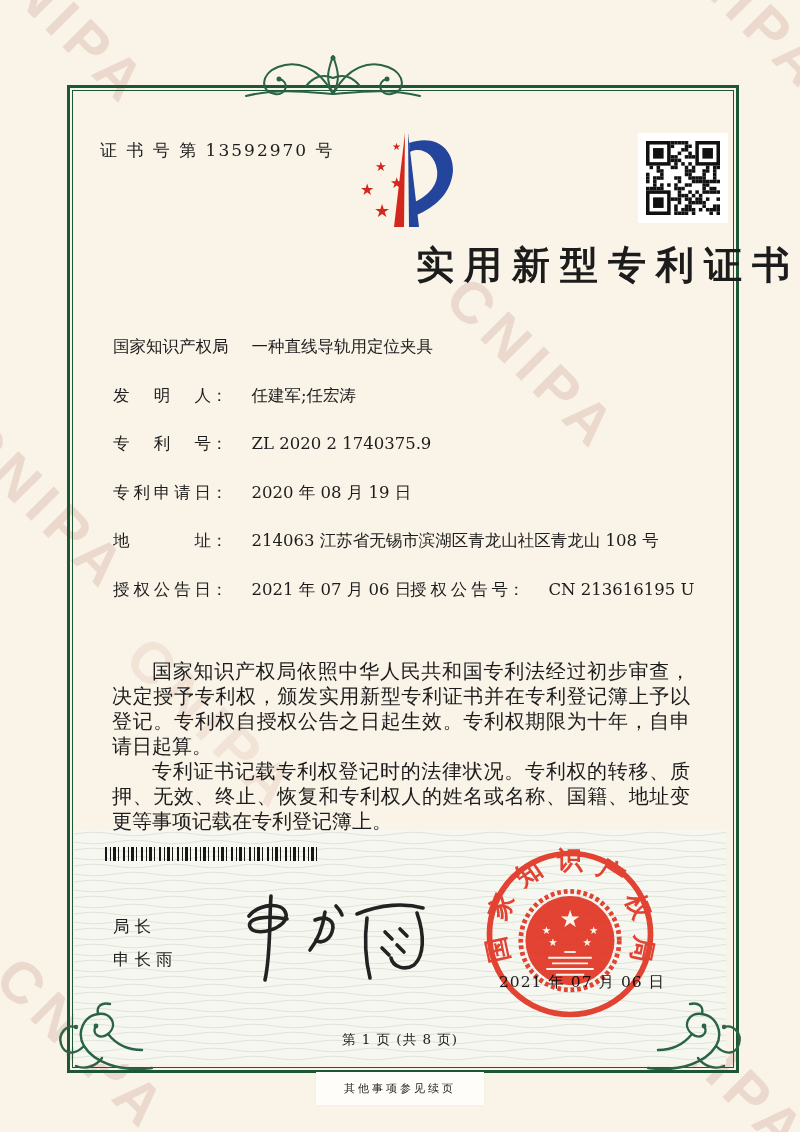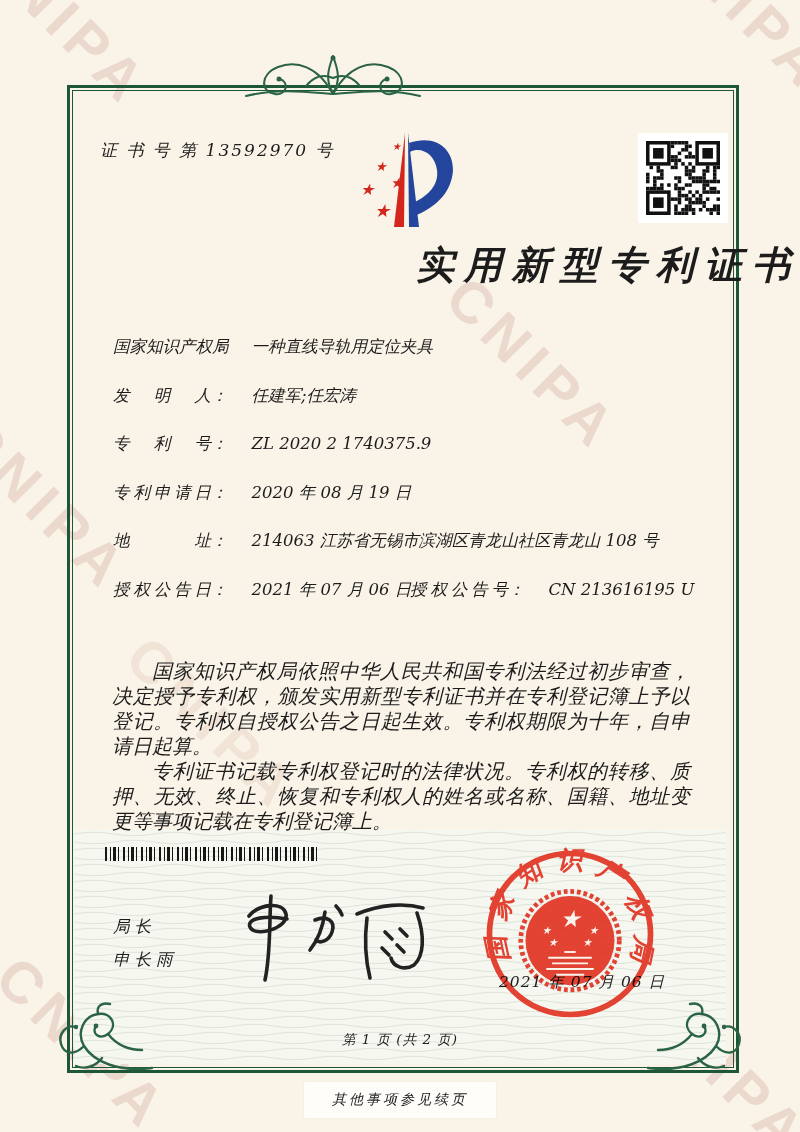--- a/index.html
+++ b/index.html
@@ -11,21 +11,21 @@
   .wm{position:absolute;font-family:"Liberation Sans",sans-serif;font-weight:bold;
       font-size:58px;letter-spacing:8px;color:rgba(198,160,140,.30);
       transform:rotate(45deg);z-index:1;white-space:nowrap;user-select:none;}
 
   
   .frame{position:absolute;left:67px;top:85px;width:666px;height:982px;
          border:3px solid #1d5737;z-index:2;}
   .frame-inner{position:absolute;left:2px;top:2px;right:2px;bottom:2px;
          border:1px solid #1d5737;}
 
-  .content{position:absolute;inset:0;z-index:3;font-style:italic;}
+  .content{position:absolute;inset:0;z-index:3;}
 
   .cert-no{position:absolute;left:100px;top:139px;font-size:17px;letter-spacing:2px;}
 
   .logo{position:absolute;left:348px;top:130px;width:115px;height:102px;}
   .logo .star{position:absolute;color:#d3261d;line-height:1;}
 
   .qr-box{position:absolute;left:638px;top:133px;width:90px;height:90px;background:#fff;
           display:flex;align-items:center;justify-content:center;}
 
   .title{position:absolute;left:0;top:240px;width:100%;text-align:right;
@@ -57,22 +57,22 @@
   .signature{position:absolute;left:233px;top:888px;z-index:3;}
 
   .seal{position:absolute;left:480px;top:844px;z-index:3;}
   .seal-date{position:absolute;left:499px;top:972px;font-size:15.5px;z-index:4;
              letter-spacing:1px;mix-blend-mode:multiply;}
 
   .page-num{position:absolute;left:0;top:1031px;width:100%;text-align:center;
             font-size:13.5px;letter-spacing:1px;z-index:3;}
 
   .cont-note{position:absolute;left:50%;top:1072px;transform:translateX(-50%);
-             background:#fffdf9;padding:9px 28px;font-size:14px;letter-spacing:3px;
-             z-index:3;box-shadow:0 0 2px rgba(0,0,0,.06);margin-top:10px;}
+             background:#fffdf9;padding:9px 28px;font-size:11px;letter-spacing:3px;
+             z-index:3;box-shadow:0 0 2px rgba(0,0,0,.06);}
 
   .ornament{position:absolute;z-index:4;}
 </style>
 </head>
 <body>
 
 <div class="page">
 
   <div class="wm" style="left:-45px;top:-15px">CNIPA</div>
   <div class="wm" style="left:635px;top:-30px">CNIPA</div>
@@ -397,18 +397,18 @@
         <text x="77" y="108" font-size="11" fill="#fbf5ec" text-anchor="middle">★</text>
         <text x="113" y="108" font-size="11" fill="#fbf5ec" text-anchor="middle">★</text>
         <g stroke="#fbf5ec" stroke-width="2" fill="none">
           <path d="M72,120 h46 M76,126 h38 M70,132 h50 M80,138 h30"></path>
           <path d="M89,114 h12"></path>
         </g>
       </g>
     </svg>
     <div class="seal-date">2021 年 07 月 06 日</div>
 
-    <div class="page-num">第 1 页 (共 2 页)</div>
+    <div class="page-num">第 1 页 (共 8 页)</div>
 
     <div class="cont-note">其他事项参见续页</div>
 
   </div>
 </div>
 
 </body></html>

